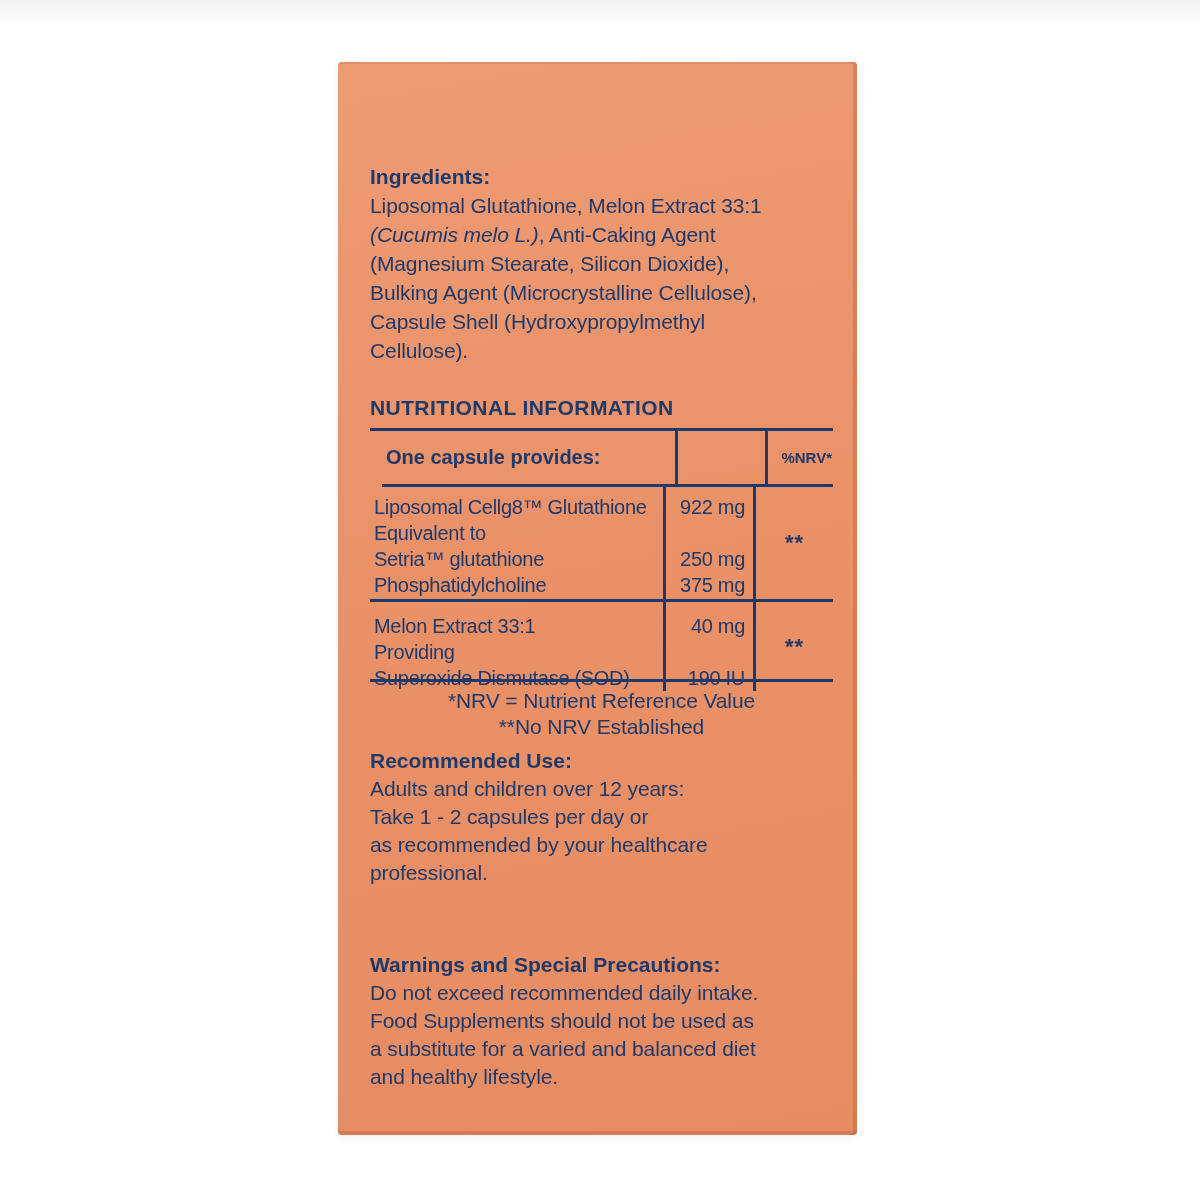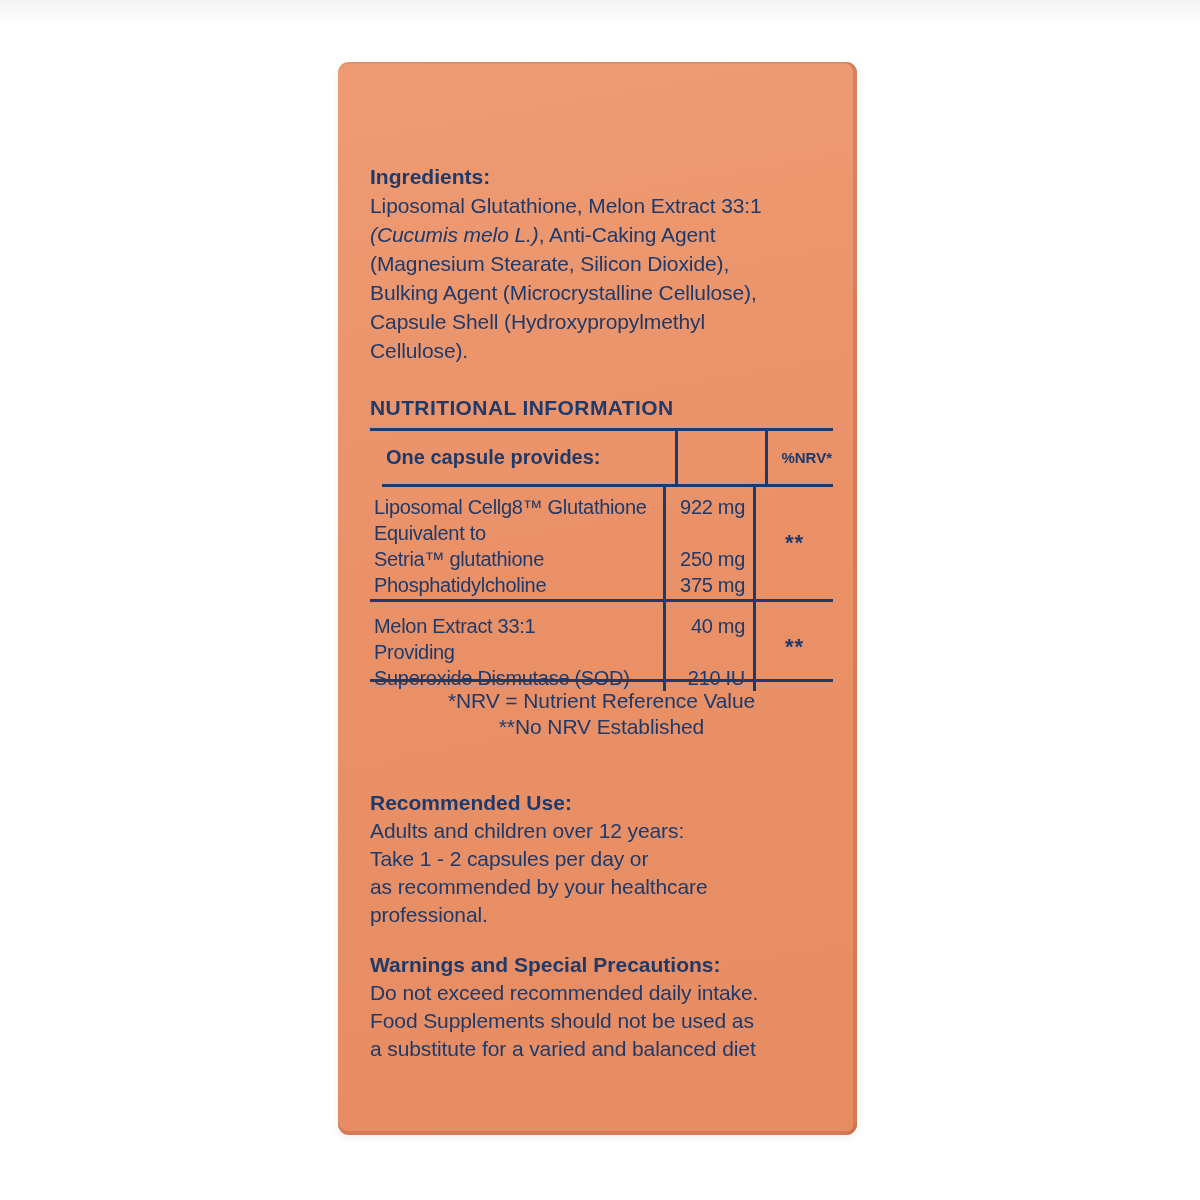--- a/index.html
+++ b/index.html
@@ -13,21 +13,21 @@
   }
   
   .page-top-shade {
     position: absolute; left: 0; top: 0; width: 1200px; height: 26px;
     background: linear-gradient(180deg, #f2f2f2 0%, #ffffff 100%);
   }
   
   .panel {
     position: absolute; left: 338px; top: 62px; width: 519px; height: 1073px;
     background: linear-gradient(170deg, #ee9b73 0%, #ea9168 45%, #e78c62 100%);
-    border-radius: 11px;
+    border-radius: 4px;
     box-shadow:
       inset -4px 0 0 rgba(186, 101, 66, 0.45),
       inset 0 -4px 0 rgba(186, 101, 66, 0.42),
       inset 0 2px 0 rgba(200, 118, 80, 0.30),
       0 3px 9px rgba(0, 0, 0, 0.06);
   }
   .abs { position: absolute; left: 32px; right: 24px; }
 
   .body-text { font-size: 21px; line-height: 29px; letter-spacing: -0.1px; }
   .body-text28 { font-size: 21px; line-height: 28px; letter-spacing: -0.1px; }
@@ -113,41 +113,42 @@
 
     <div class="trow nrow2">
       <div class="cell c1">
         <div class="tline">Melon Extract 33:1</div>
         <div class="tline">Providing</div>
         <div class="tline">Superoxide Dismutase (SOD)</div>
       </div>
       <div class="cell c2">
         <div class="tline">40 mg</div>
         <div class="tline"></div>
-        <div class="tline">210 IU</div>
+        <div class="tline">190 IU</div>
       </div>
       <div class="cell c3">
         <span class="nrv-stars">**</span>
       </div>
     </div>
   </div>
 
   <div class="abs footnotes" style="top: 626px; text-align: center;">
     <div>*NRV = Nutrient Reference Value</div>
     <div>**No NRV Established</div>
   </div>
 
-  <div class="abs" style="top: 727px;">
+  <div class="abs" style="top: 685px;">
     <div class="section-heading" style="line-height:28px;">Recommended Use:</div>
     <div class="body-text28">Adults and children over 12 years:</div>
     <div class="body-text28">Take 1 - 2 capsules per day or</div>
     <div class="body-text28">as recommended by your healthcare</div>
     <div class="body-text28">professional.</div>
   </div>
 
   <div class="abs" style="top: 889px;">
     <div class="section-heading" style="line-height:28px;">Warnings and Special Precautions:</div>
     <div class="body-text28">Do not exceed recommended daily intake.</div>
     <div class="body-text28">Food Supplements should not be used as</div>
     <div class="body-text28">a substitute for a varied and balanced diet</div>
+    <div class="body-text28">and healthy lifestyle.</div>
   </div>
 
 </div>
 
 </body></html>

